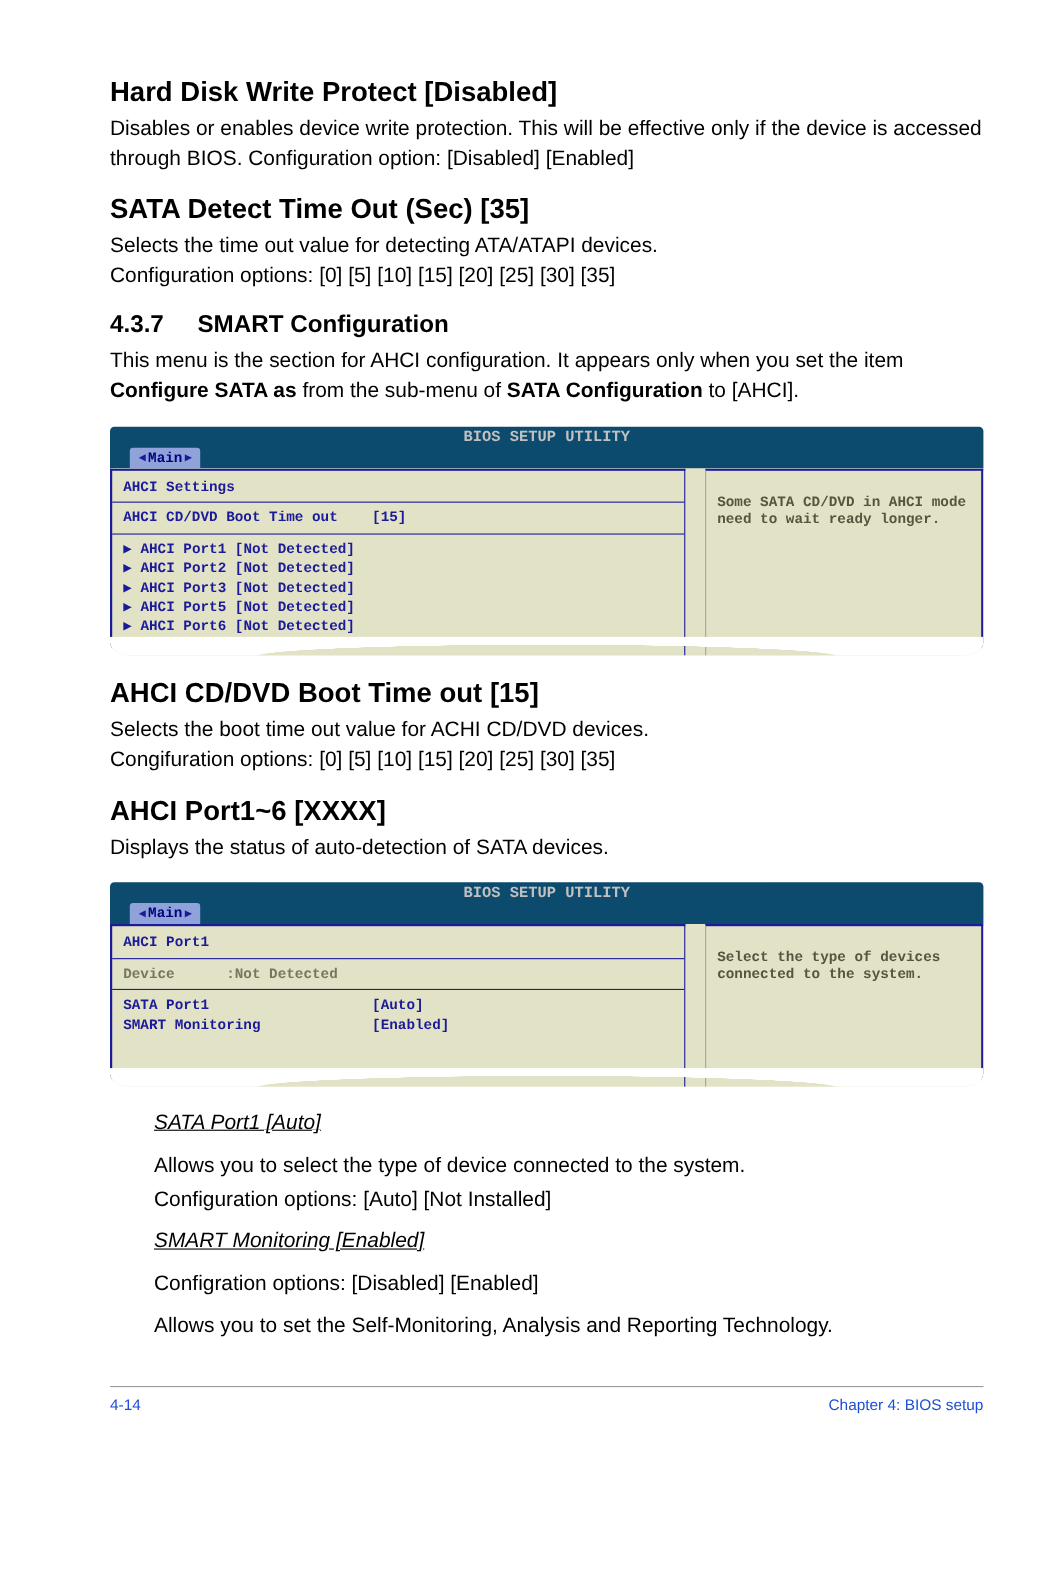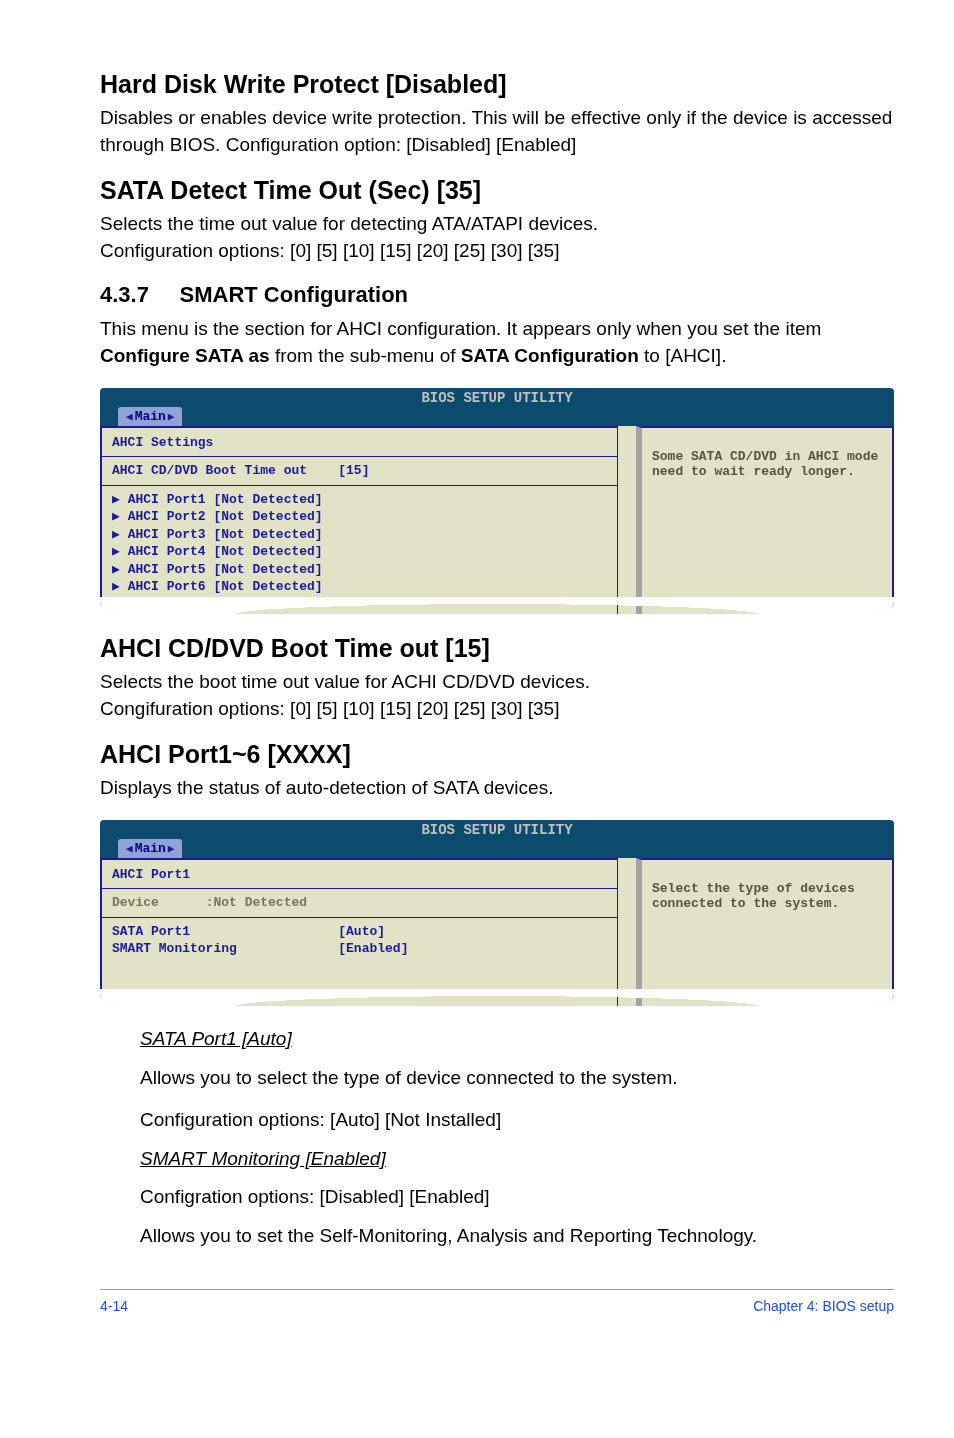--- a/index.html
+++ b/index.html
@@ -93,21 +93,21 @@
   .bios-left {
     flex: 1;
     border: 2px solid #1a1a9a;
     border-right: 1px solid #1a1a9a;
     padding: 6px 10px 18px 10px;
     border-bottom: none;
   }
   .bios-right {
     width: 230px;
     border: 2px solid #1a1a9a;
-    border-left: 6px solid #a3a3a3;
+    border-left: 1px solid #a3a3a3;
     padding: 6px 10px 18px 10px;
     border-bottom: none;
     color: #555540;
   }
   .bios-line {
     white-space: pre;
     line-height: 1.35;
   }
   .bios-divider {
     border-top: 1px solid #1a1a9a;
@@ -167,21 +167,20 @@
     </div>
     <div class="bios-body">
       <div class="bios-left">
         <div class="bios-line">AHCI Settings</div>
         <div class="bios-divider"></div>
         <div class="bios-line"><span>AHCI CD/DVD Boot Time out</span>    <span>[15]</span></div>
         <div class="bios-divider"></div>
         <div class="bios-line">▶ <span>AHCI Port1 [Not Detected]</span></div>
         <div class="bios-line">▶ <span>AHCI Port2 [Not Detected]</span></div>
         <div class="bios-line">▶ <span>AHCI Port3 [Not Detected]</span></div>
-        <div class="bios-line">▶ <span>AHCI Port4 [Not Detected]</span></div>
         <div class="bios-line">▶ <span>AHCI Port5 [Not Detected]</span></div>
         <div class="bios-line">▶ <span>AHCI Port6 [Not Detected]</span></div>
       </div>
       <div class="bios-right">
         <br>
         <div>Some SATA CD/DVD in AHCI mode need to wait ready longer.</div>
       </div>
     </div>
   </div>
 
@@ -213,21 +212,21 @@
       </div>
       <div class="bios-right">
         <br>
         <div>Select the type of devices connected to the system.</div>
       </div>
     </div>
   </div>
 
   <div class="indent-block">
     <p class="sub-head">SATA Port1 [Auto]</p>
-    <p style="margin-bottom:16px">Allows you to select the type of device connected to the system.</p>
+    <p style="margin-bottom:4px">Allows you to select the type of device connected to the system.</p>
     <p>Configuration options: [Auto] [Not Installed]</p>
 
     <p class="sub-head">SMART Monitoring [Enabled]</p>
     <p>Configration options: [Disabled] [Enabled]</p>
     <p style="margin-bottom:0">Allows you to set the Self-Monitoring, Analysis and Reporting Technology.</p>
   </div>
 
   <div class="footer">
     <span>4-14</span>
     <span>Chapter 4: BIOS setup</span>

